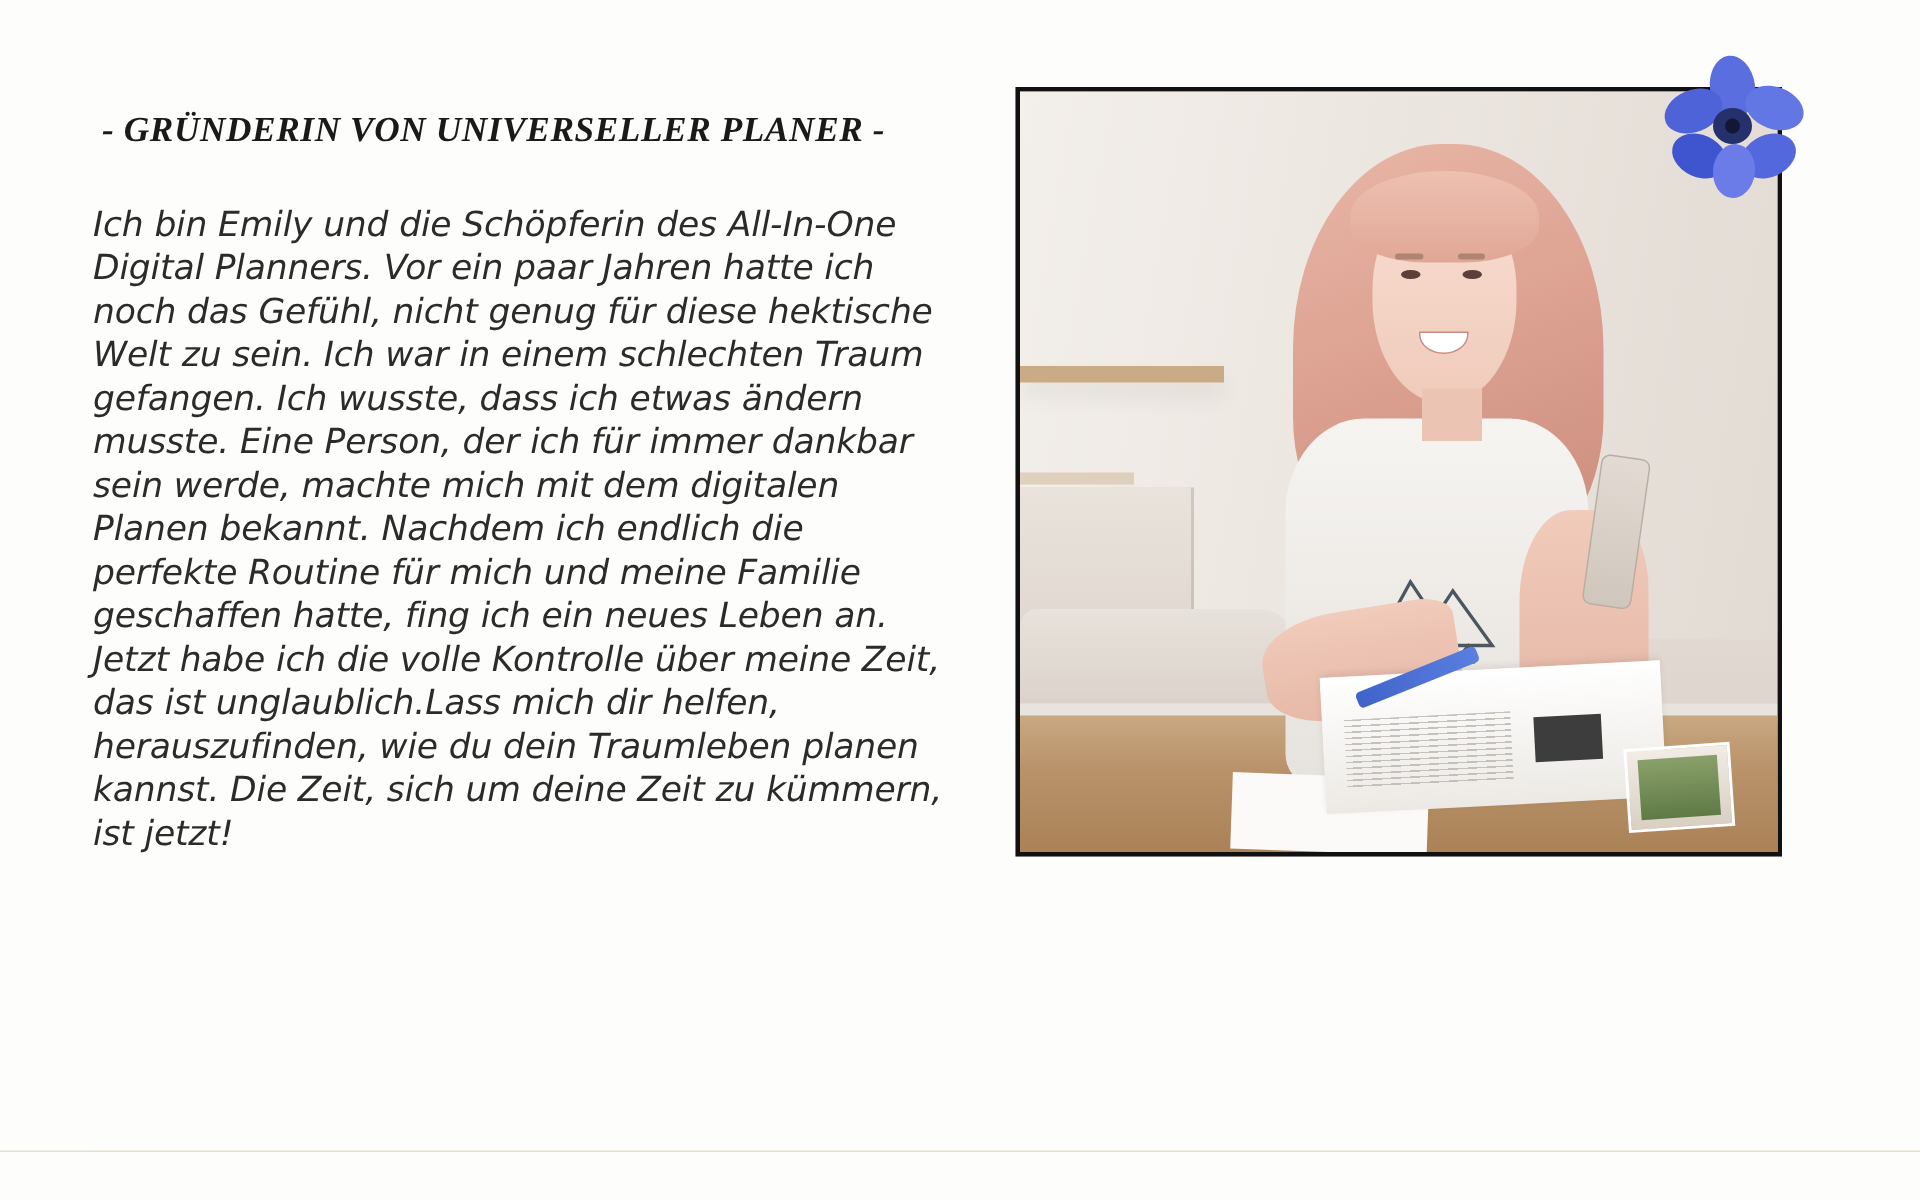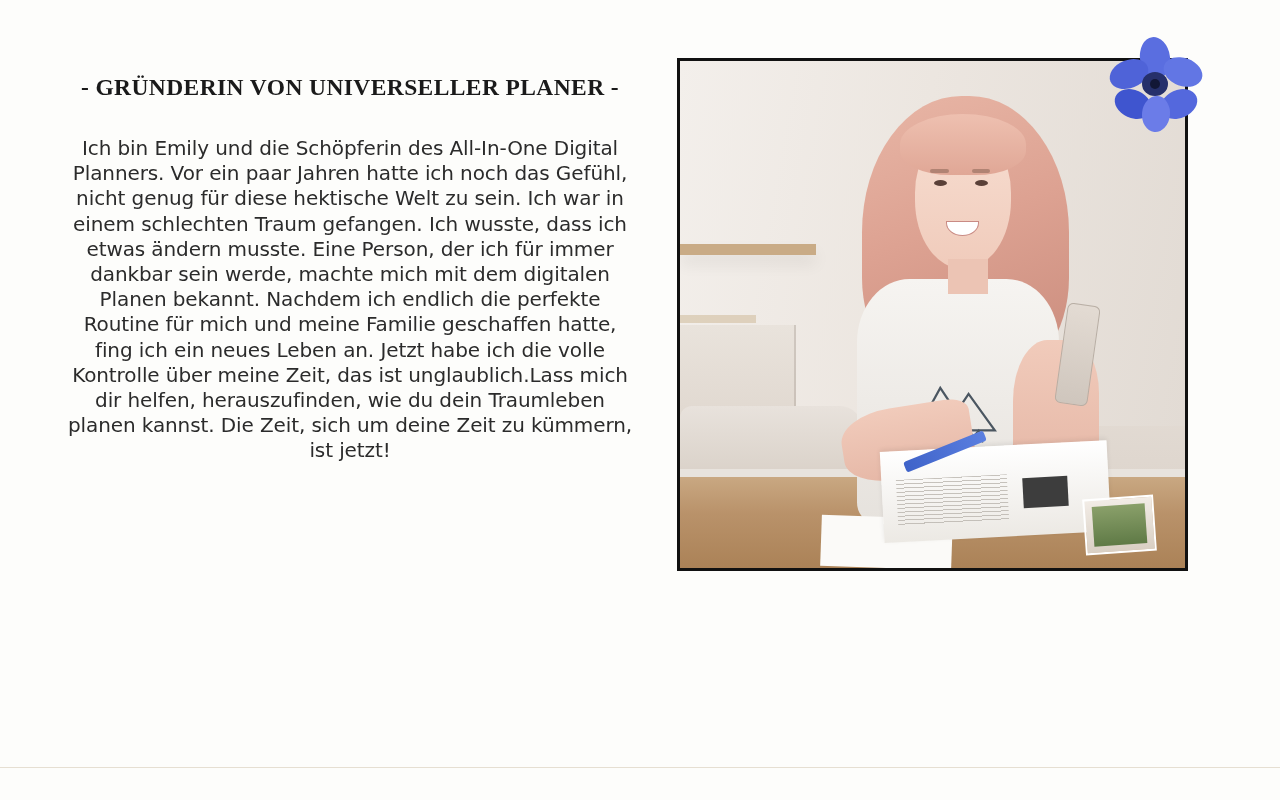--- a/index.html
+++ b/index.html
@@ -22,37 +22,38 @@
     inset: 0;
     background: #fdfdfb;
   }
 
   
   .text-col {
     position: absolute;
     left: 60px;
     top: 72px;
     width: 580px;
-    text-align: center;
+    text-align: left;
+    font-style: italic;
   }
 
   .headline {
     font-family: "Liberation Serif", serif;
     font-weight: bold;
     font-size: 23.5px;
     line-height: 1.28;
     letter-spacing: 0.4px;
     color: #1a1a1a;
     margin: 0 0 34px 0;
     padding: 0 8px;
   }
 
   .body-copy {
     font-family: "DejaVu Sans", sans-serif;
-    font-size: 20px;
+    font-size: 23px;
     line-height: 1.26;
     color: #2b2b2b;
     margin: 0;
     padding: 0 2px;
     font-weight: 400;
     letter-spacing: -0.1px;
   }
 
   
   .photo-frame {

